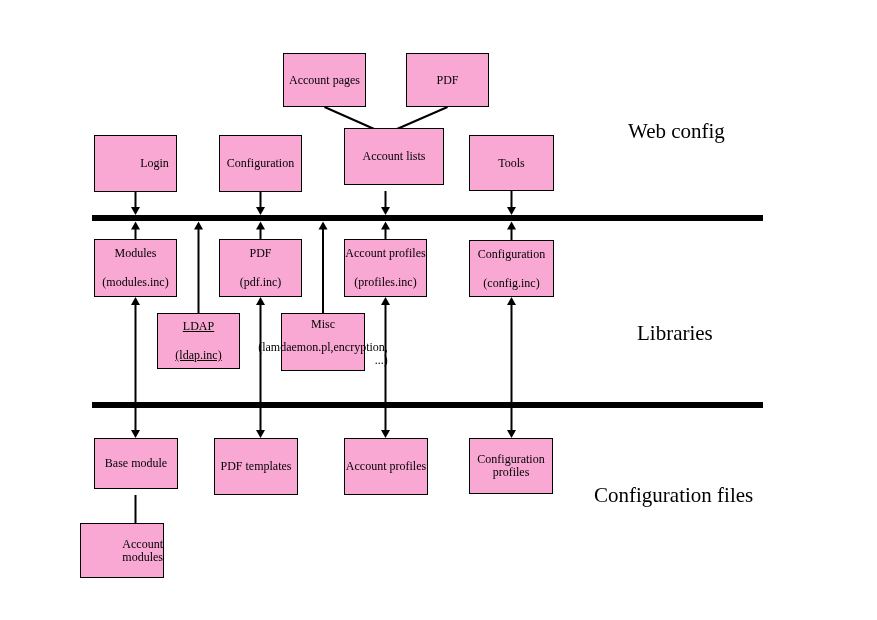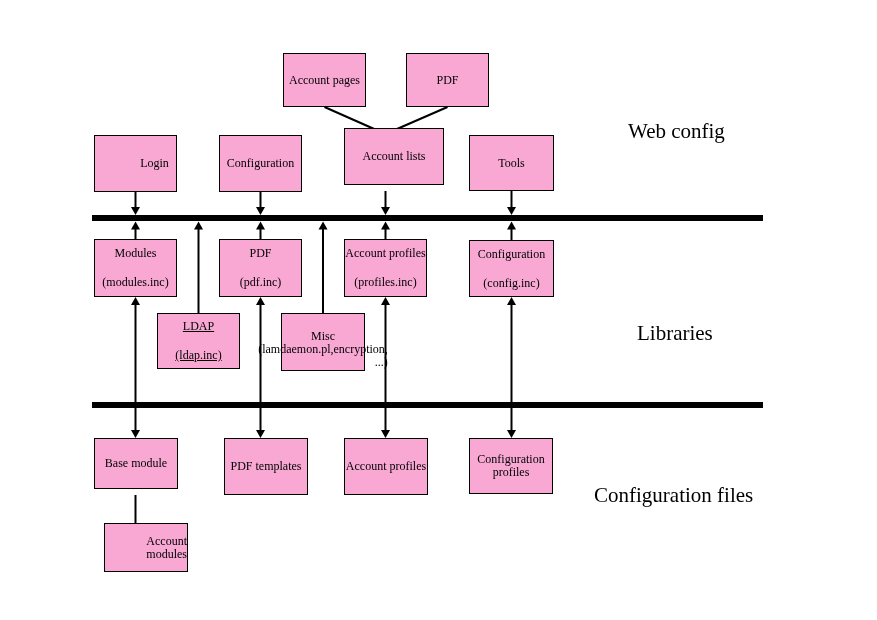--- a/index.html
+++ b/index.html
@@ -35,21 +35,21 @@
     font-size: 12px;
     line-height: 13px;
     color: #000000;
     z-index: 2;
   }
   .box.spread {
     row-gap: 16px;
   }
   .box.misc {
     justify-content: space-between;
-    padding: 16px 0 3px 0;
+    padding: 4px 0 3px 0;
   }
   .box .sub {
     display: flex;
     flex-direction: row;
     row-gap: 1px;
   }
   .layer-label {
     position: absolute;
     font-size: 21px;
     line-height: 24px;
@@ -184,32 +184,32 @@
     <span>Misc</span>
     <span class="sub">
       <span>(lamdaemon.pl,</span>
       <span>encryption, ...)</span>
     </span>
   </div>
 
   <div class="box" style="left:94px; top:438px; width:84px; height:51px;">
     <span>Base module</span>
   </div>
-  <div class="box" style="left:224px; top:438px; width:84px; height:57px;">
+  <div class="box" style="left:214px; top:438px; width:84px; height:57px;">
     <span>PDF templates</span>
   </div>
   <div class="box" style="left:344px; top:438px; width:84px; height:57px;">
     <span>Account profiles</span>
   </div>
   <div class="box" style="left:469px; top:438px; width:84px; height:56px;">
     <span>Configuration</span>
     <span>profiles</span>
   </div>
 
-  <div class="box" style="left:104px; top:523px; width:84px; height:49px;">
+  <div class="box" style="left:80px; top:523px; width:84px; height:55px;">
     <span>Account modules</span>
   </div>
 
   <div class="layer-label" style="left:628px; top:119px;">Web config</div>
   <div class="layer-label" style="left:637px; top:301px;margin-top:20px;">Libraries</div>
   <div class="layer-label" style="left:594px; top:483px;">Configuration files</div>
 
 </div>
 
 </body></html>

